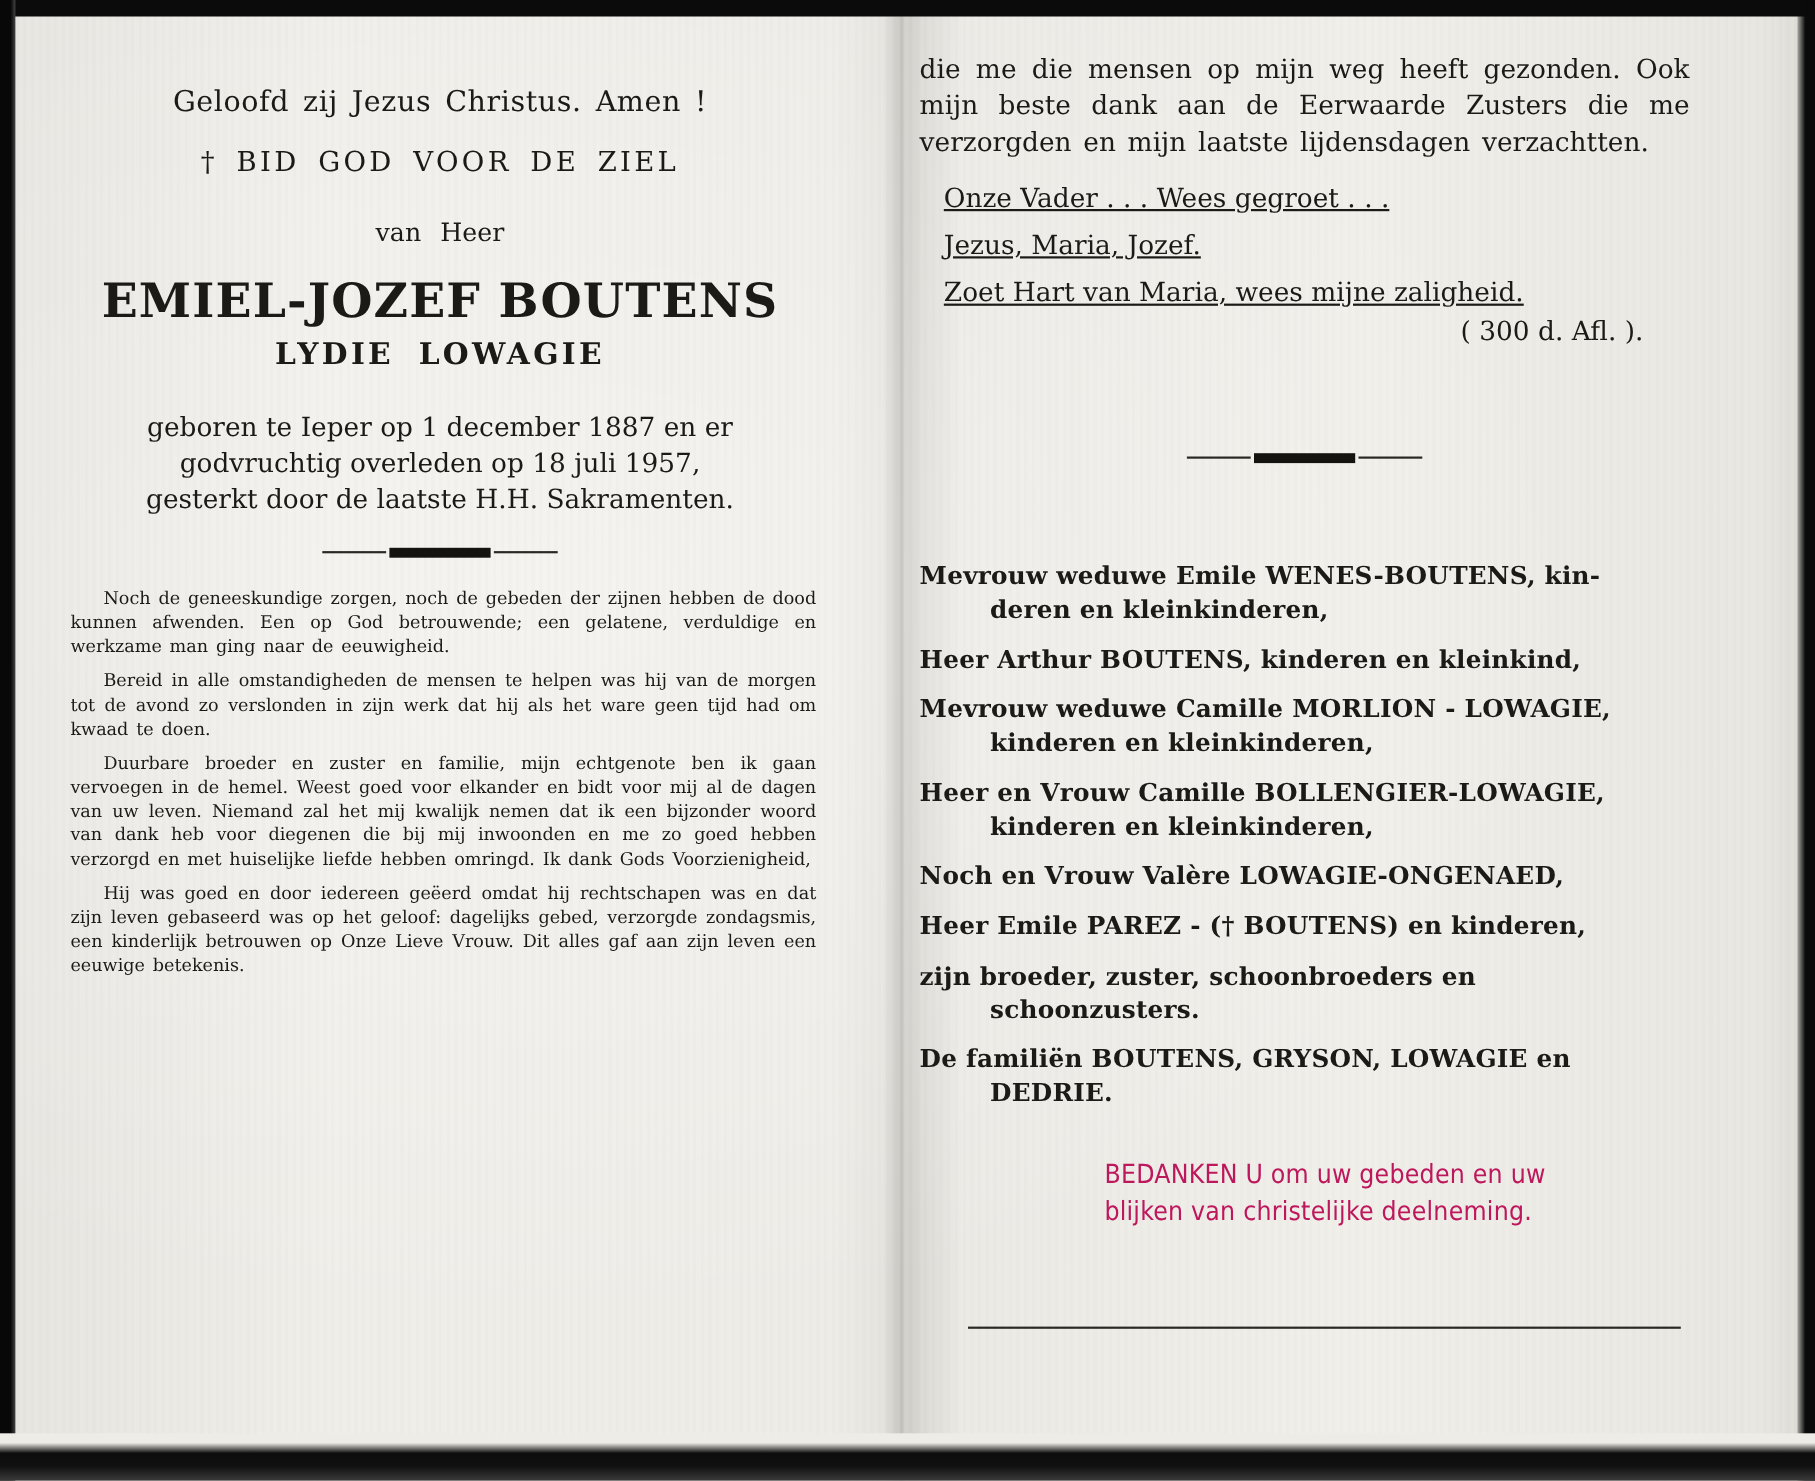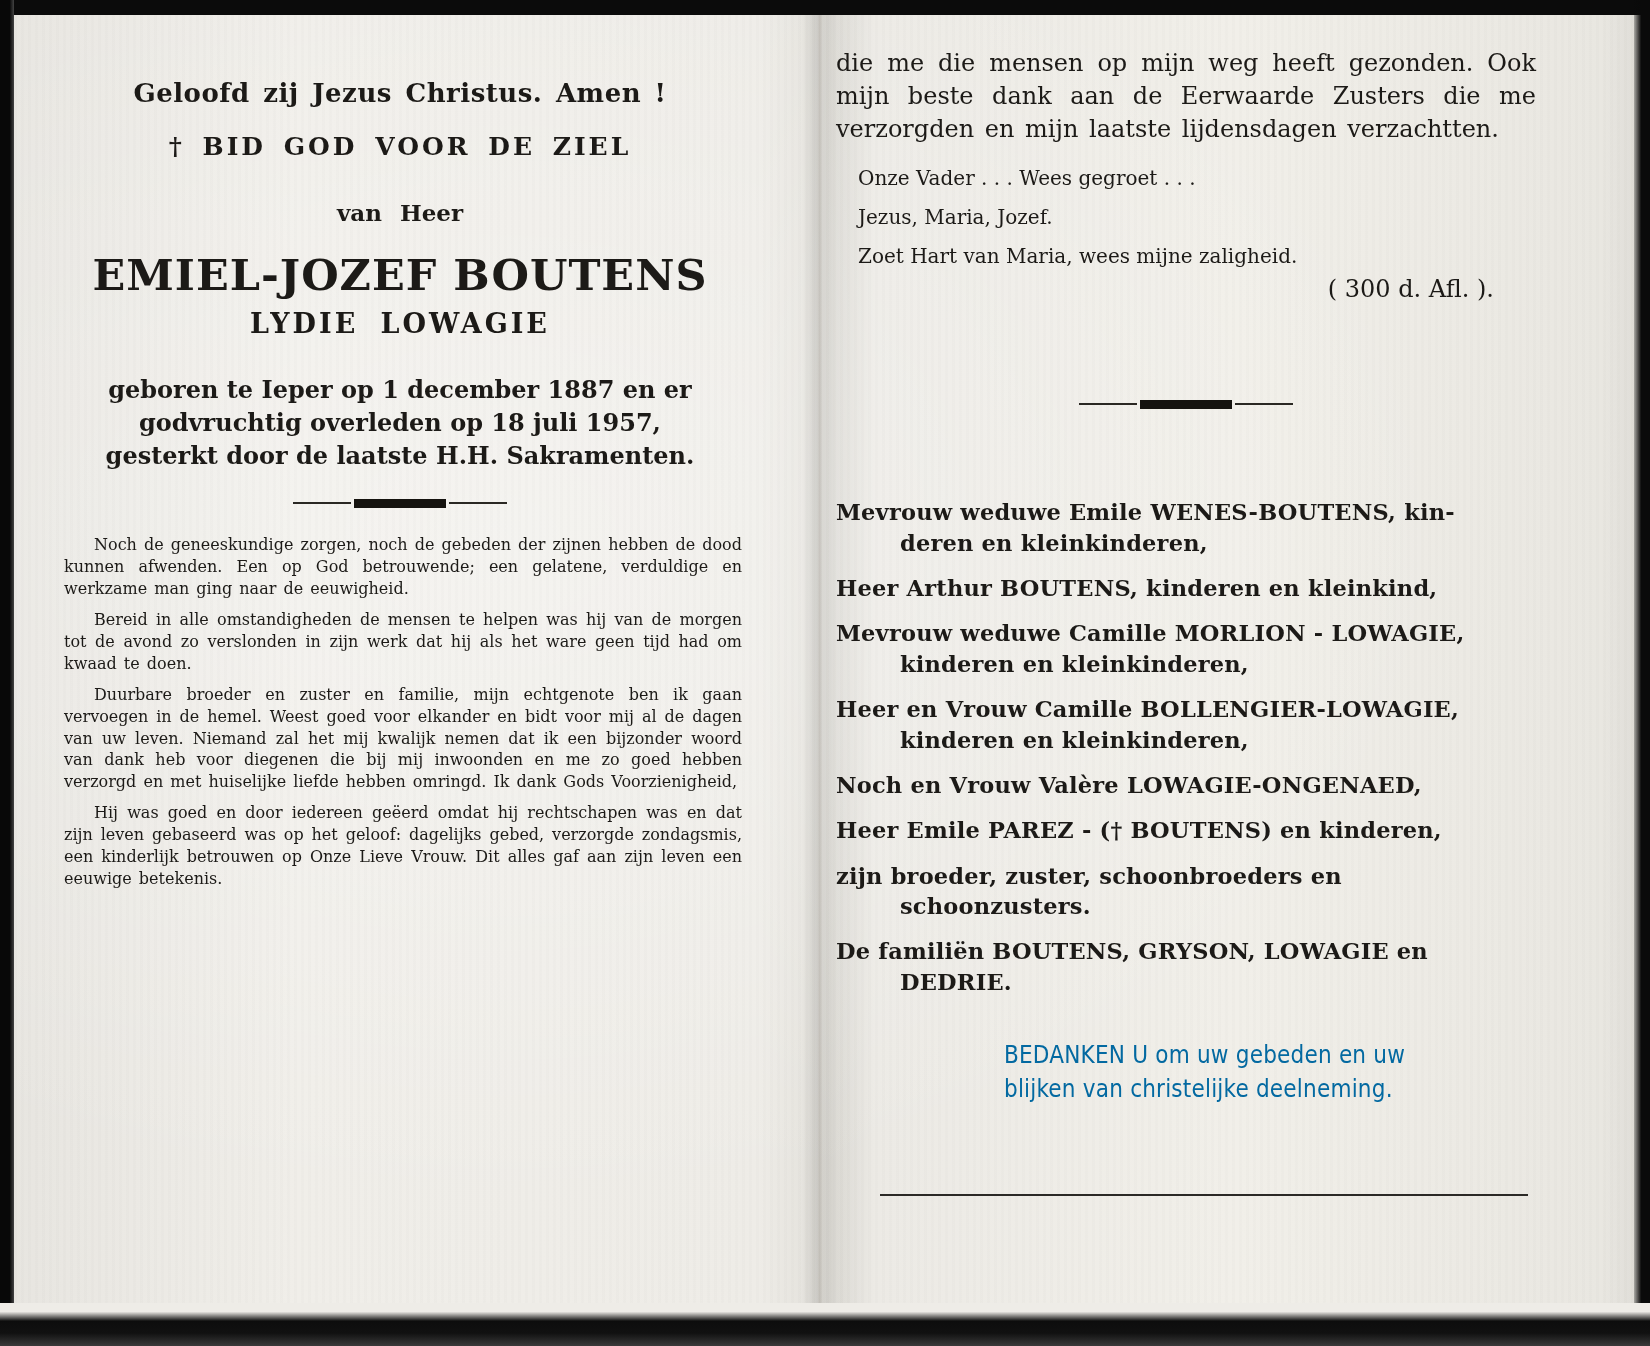--- a/index.html
+++ b/index.html
@@ -29,21 +29,21 @@
   .border-top{position:absolute;left:0;top:0;width:1650px;height:15px;background:#0b0b0b;}
   .border-bottom{position:absolute;left:0;top:1303px;width:1650px;height:43px;
     background:linear-gradient(180deg,#eeece7 0%,#eeece7 20%,#0d0d0d 42%,#111 70%,#3a3a3a 100%);}
   .border-left{position:absolute;left:0;top:0;width:14px;height:1346px;background:linear-gradient(90deg,#080808 70%,#444);}
   .border-right{position:absolute;right:0;top:0;width:16px;height:1346px;background:linear-gradient(270deg,#0a0a0a 55%,rgba(10,10,10,.25));}
 
   .page{position:absolute;top:0;color:#1c1a17;}
   .page-left{left:44px;width:712px;padding-top:78px;}
   .page-right{left:836px;width:700px;padding-top:47px;}
 
-  .t-center{text-align:center;font-weight:bold;}
+  .t-center{text-align:center;}
   .blessing{font-size:26px;letter-spacing:.5px;word-spacing:4px;}
   .invocation{margin-top:24px;font-size:25px;letter-spacing:3px;word-spacing:6px;}
   .of-line{margin-top:38px;font-size:23px;word-spacing:10px;}
   .deceased-name{margin-top:24px;font-size:43px;font-weight:bold;letter-spacing:1px;}
   .widower-line{margin-top:36px;font-size:23px;font-weight:bold;}
   .spouse-name{margin-top:8px;font-size:27px;font-weight:bold;letter-spacing:3px;word-spacing:10px;}
   .vitals{margin-top:34px;font-size:24px;line-height:1.38;white-space:pre-line;}
 
   .divider{display:flex;align-items:center;justify-content:center;height:10px;}
   .divider .wing{width:58px;height:2px;background:#2a2823;}
@@ -55,38 +55,38 @@
   .body-copy p{
     margin:0 0 9px 0;
     font-size:16px;line-height:1.37;
     text-align:justify;text-indent:30px;
     word-spacing:2px;
   }
   .page-left .body-copy{padding:0 14px 0 20px;}
 
   .continuation{font-size:24px;line-height:1.38;text-align:justify;word-spacing:3px;margin:0;}
   .prayers{margin-top:20px;}
-  .prayer{font-size:20px;margin:0 0 15px 0;text-indent:22px;}
+  .prayer{font-size:24px;margin:0 0 15px 0;text-indent:22px;text-decoration:underline;}
   .indulgence{font-size:24px;text-align:right;padding-right:42px;margin-top:-8px;}
 
   .family{margin-top:88px;}
   .fam-item{
     font-size:22.5px;font-weight:bold;line-height:1.35;
     padding-left:64px;text-indent:-64px;
     margin-bottom:15px;letter-spacing:.2px;
   }
   .fam-line2{display:block;padding-left:64px;text-indent:0;}
   .fam-line2:empty{display:none;}
   .fam-item .fam-line2{margin-left:-64px;padding-left:64px;}
 
   .thanks{
     margin-top:42px;padding-left:168px;
     font-size:24px;line-height:1.4;white-space:pre-line;
     font-family:"DejaVu Sans","Liberation Sans",sans-serif;
-    font-stretch:condensed;letter-spacing:.2px;color:#0369a1;
+    font-stretch:condensed;letter-spacing:.2px;color:#be185d;
   }
   .printer-rule{margin:88px 0 0 44px;width:648px;height:0;border-top:2px solid #2b2926;}
   .printer{margin-top:16px;text-align:center;font-size:24px;letter-spacing:.5px;
     font-family:"DejaVu Sans","Liberation Sans",sans-serif;}
 </style>
 </head>
 <body>
 
 <div class="scan"></div>
 <div class="fold"></div>

